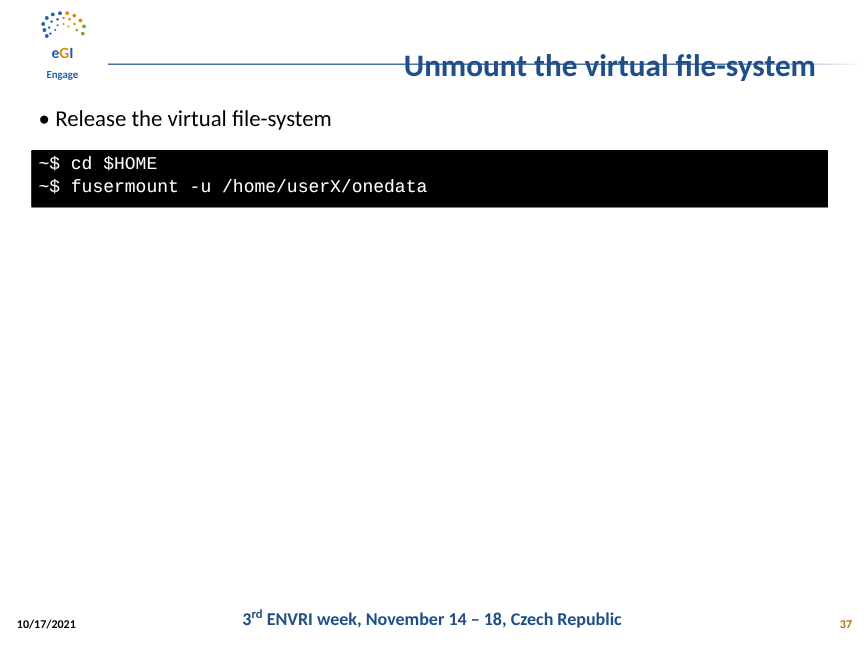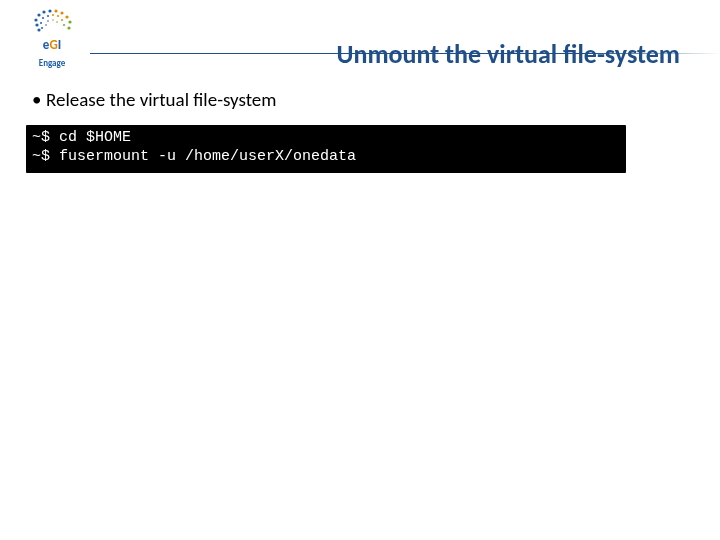--- a/index.html
+++ b/index.html
@@ -72,21 +72,21 @@
 
     .code-block {
       margin-top: 14px;
       background: #000;
       color: #fff;
       font-family: "Courier New", Courier, monospace;
       font-size: 15px;
       line-height: 1.25;
       padding: 4px 6px 6px 6px;
       white-space: pre;
-      width: 600px;
+      width: 664px;
       border-radius: 1px;
     }
 
     .footer {
       position: absolute;
       bottom: 14px;
       left: 0;
       width: 720px;
       height: 22px;
     }
@@ -163,14 +163,21 @@
   <div class="title-underline"></div>
 
   <div class="body">
     <div class="bullet">
       <span class="dot">•</span><span>Release the virtual file-system</span>
     </div>
     <div class="code-block"><span>~$ cd $HOME</span>
 <span>~$ fusermount -u /home/userX/onedata</span></div>
   </div>
 
+  <div class="footer">
+    <div class="footer-date">10/17/2021</div>
+    <div class="footer-center">
+      <span>3</span><sup>rd</sup><span> ENVRI week,  November 14 – 18, Czech Republic</span>
+    </div>
+    <div class="footer-page">37</div>
+  </div>
 
 </div>
 
 </body></html>

